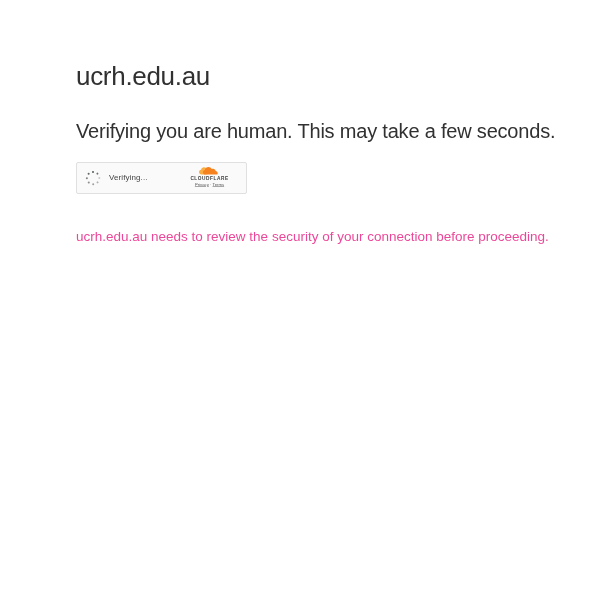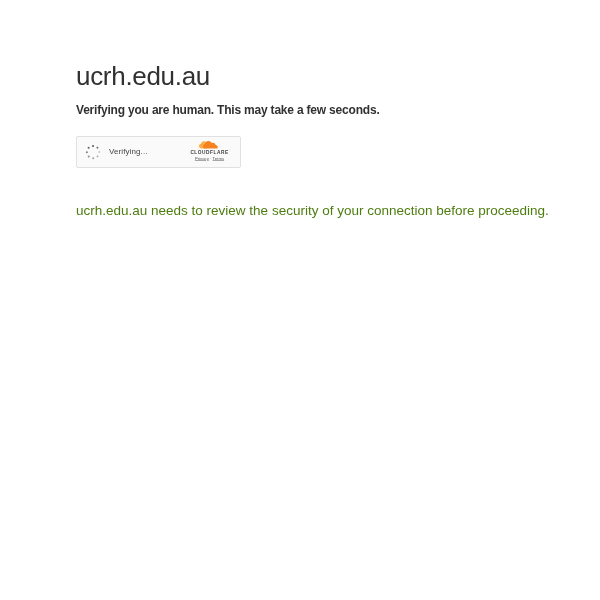--- a/index.html
+++ b/index.html
@@ -26,40 +26,40 @@
   }
   .page-title {
     margin: 0;
     font-size: 26px;
     font-weight: 500;
     letter-spacing: -0.3px;
     line-height: 1.15;
     color: #313131;
   }
   .subtitle {
-    margin: 11px 0 0 0;
-    font-size: 12px;
-    font-weight: 700;
+    margin: 28px 0 0 0;
+    font-size: 20px;
+    font-weight: 400;
     letter-spacing: -0.2px;
     color: #313131;
     white-space: nowrap;
   }
 
   
   .turnstile {
     margin-top: 19px;
     width: 148px;
     height: 30px;
     background: #fafafa;
     border: 1px solid #e0e0e0;
     border-radius: 2px;
     display: flex;
     align-items: center;
     justify-content: space-between;
-    padding: 0 7px 0 8px;
+    padding: 0 13px 0 8px;
     box-sizing: content-box;
   }
   .verify-group {
     display: flex;
     align-items: center;
     gap: 8px;
   }
   .spinner {
     position: relative;
     width: 16px;
@@ -124,21 +124,21 @@
   }
   .brand-links a {
     color: #555555;
     text-decoration: underline;
   }
 
   .description {
     margin: 35px 0 0 0;
     font-size: 13.5px;
     font-weight: 400;
-    color: #4d7c0f;
+    color: #ec4899;
     white-space: nowrap;
   }
 
   
   .footer {
     position: absolute;
     left: 76px;
     right: 76px;
     top: 562px;
     border-top: 1px solid #e7e7e7;

